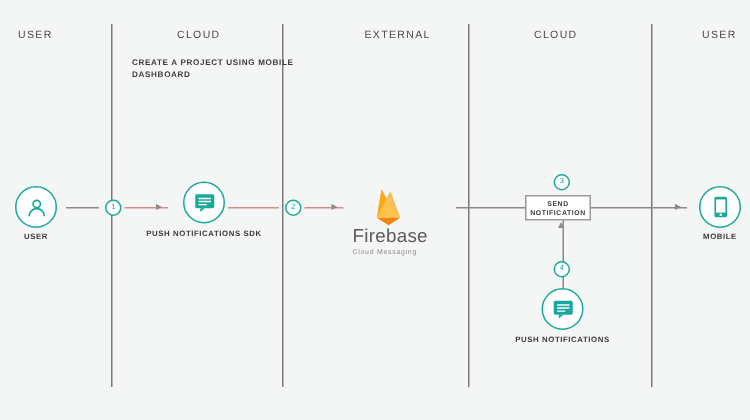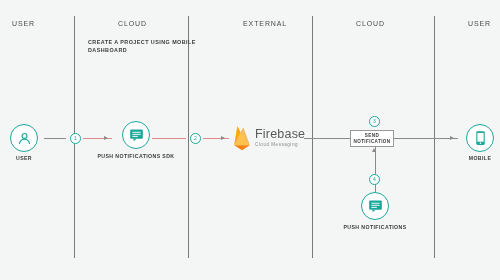--- a/index.html
+++ b/index.html
@@ -93,20 +93,21 @@
     width: 0; height: 0;
     border-top: 2.6px solid transparent;
     border-bottom: 2.6px solid transparent;
   }
   .arrow.right { border-left: 4px solid #8a8a8a; }
   .arrow.up { border-left: 2.6px solid transparent; border-right: 2.6px solid transparent; border-top: none; border-bottom: 4px solid #8a8a8a; }
   .fb {
     position: absolute;
     display: flex;
     align-items: center;
+    flex-direction: column;
   }
   .fb-text { margin-left: 3px; }
   .fb-title {
     font-size: 12.5px;
     color: #5a5a5a;
     font-weight: 400;
     letter-spacing: 0.2px;
     line-height: 13px;
   }
   .fb-sub {

